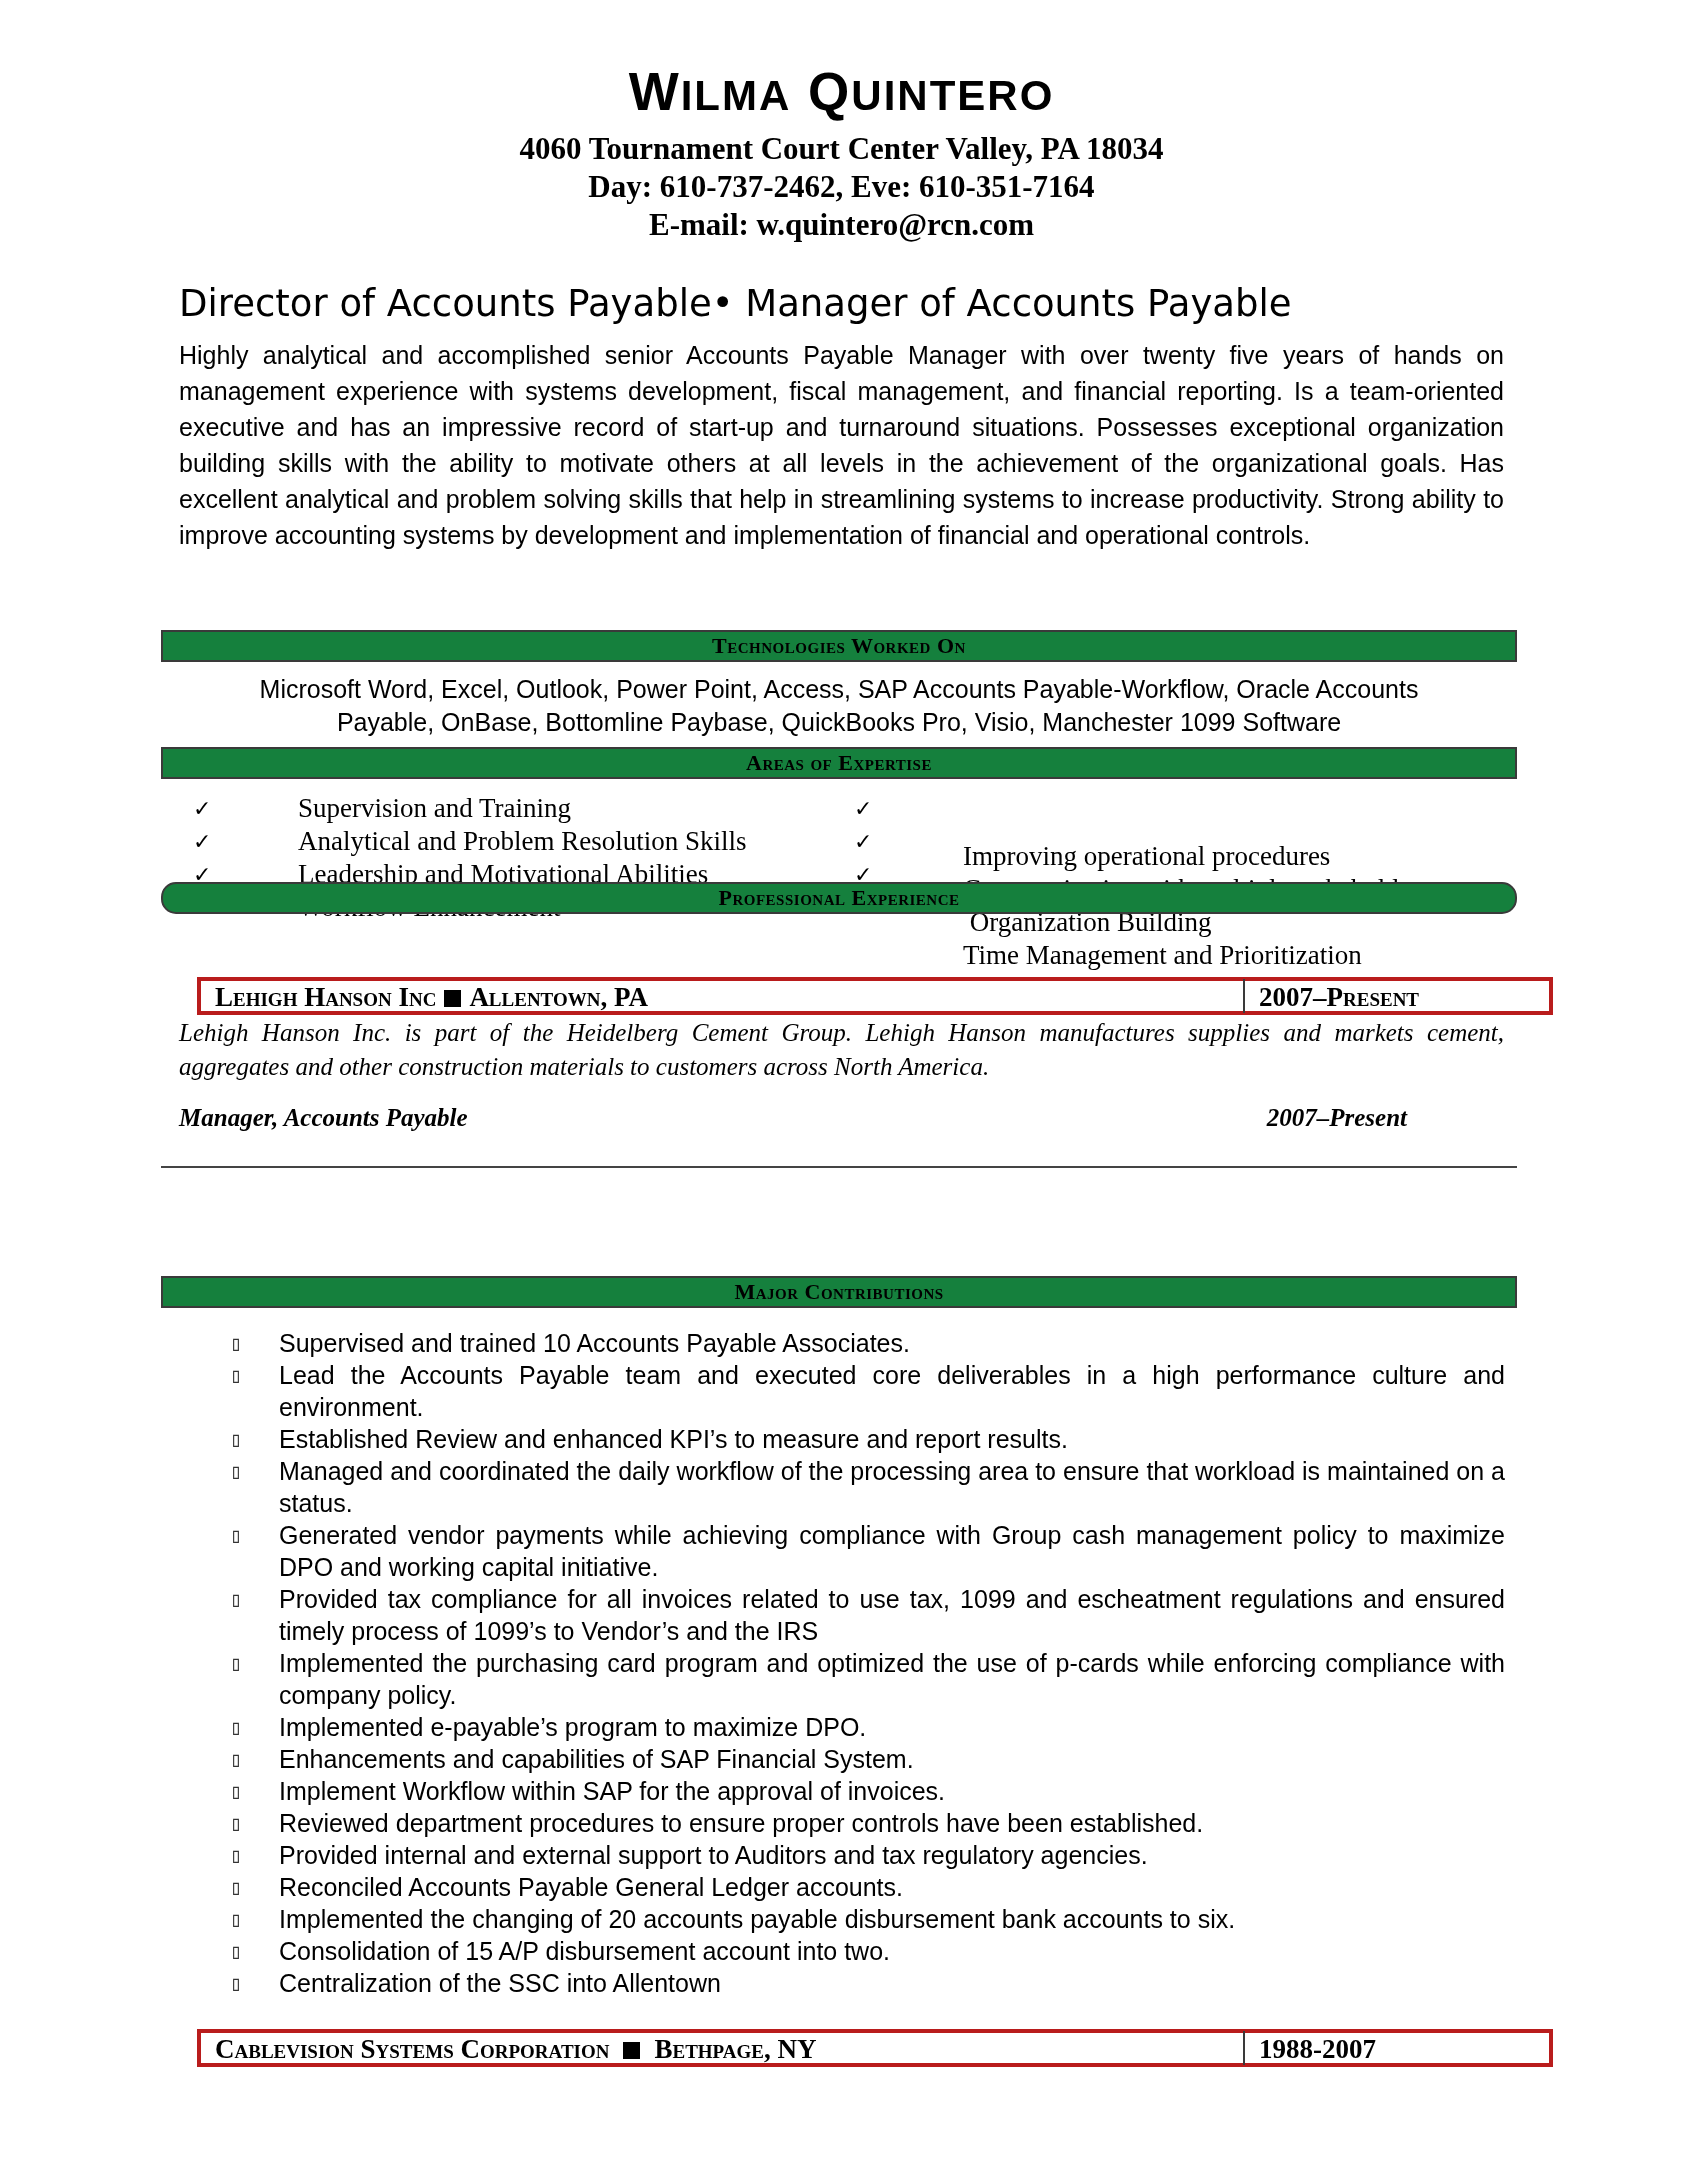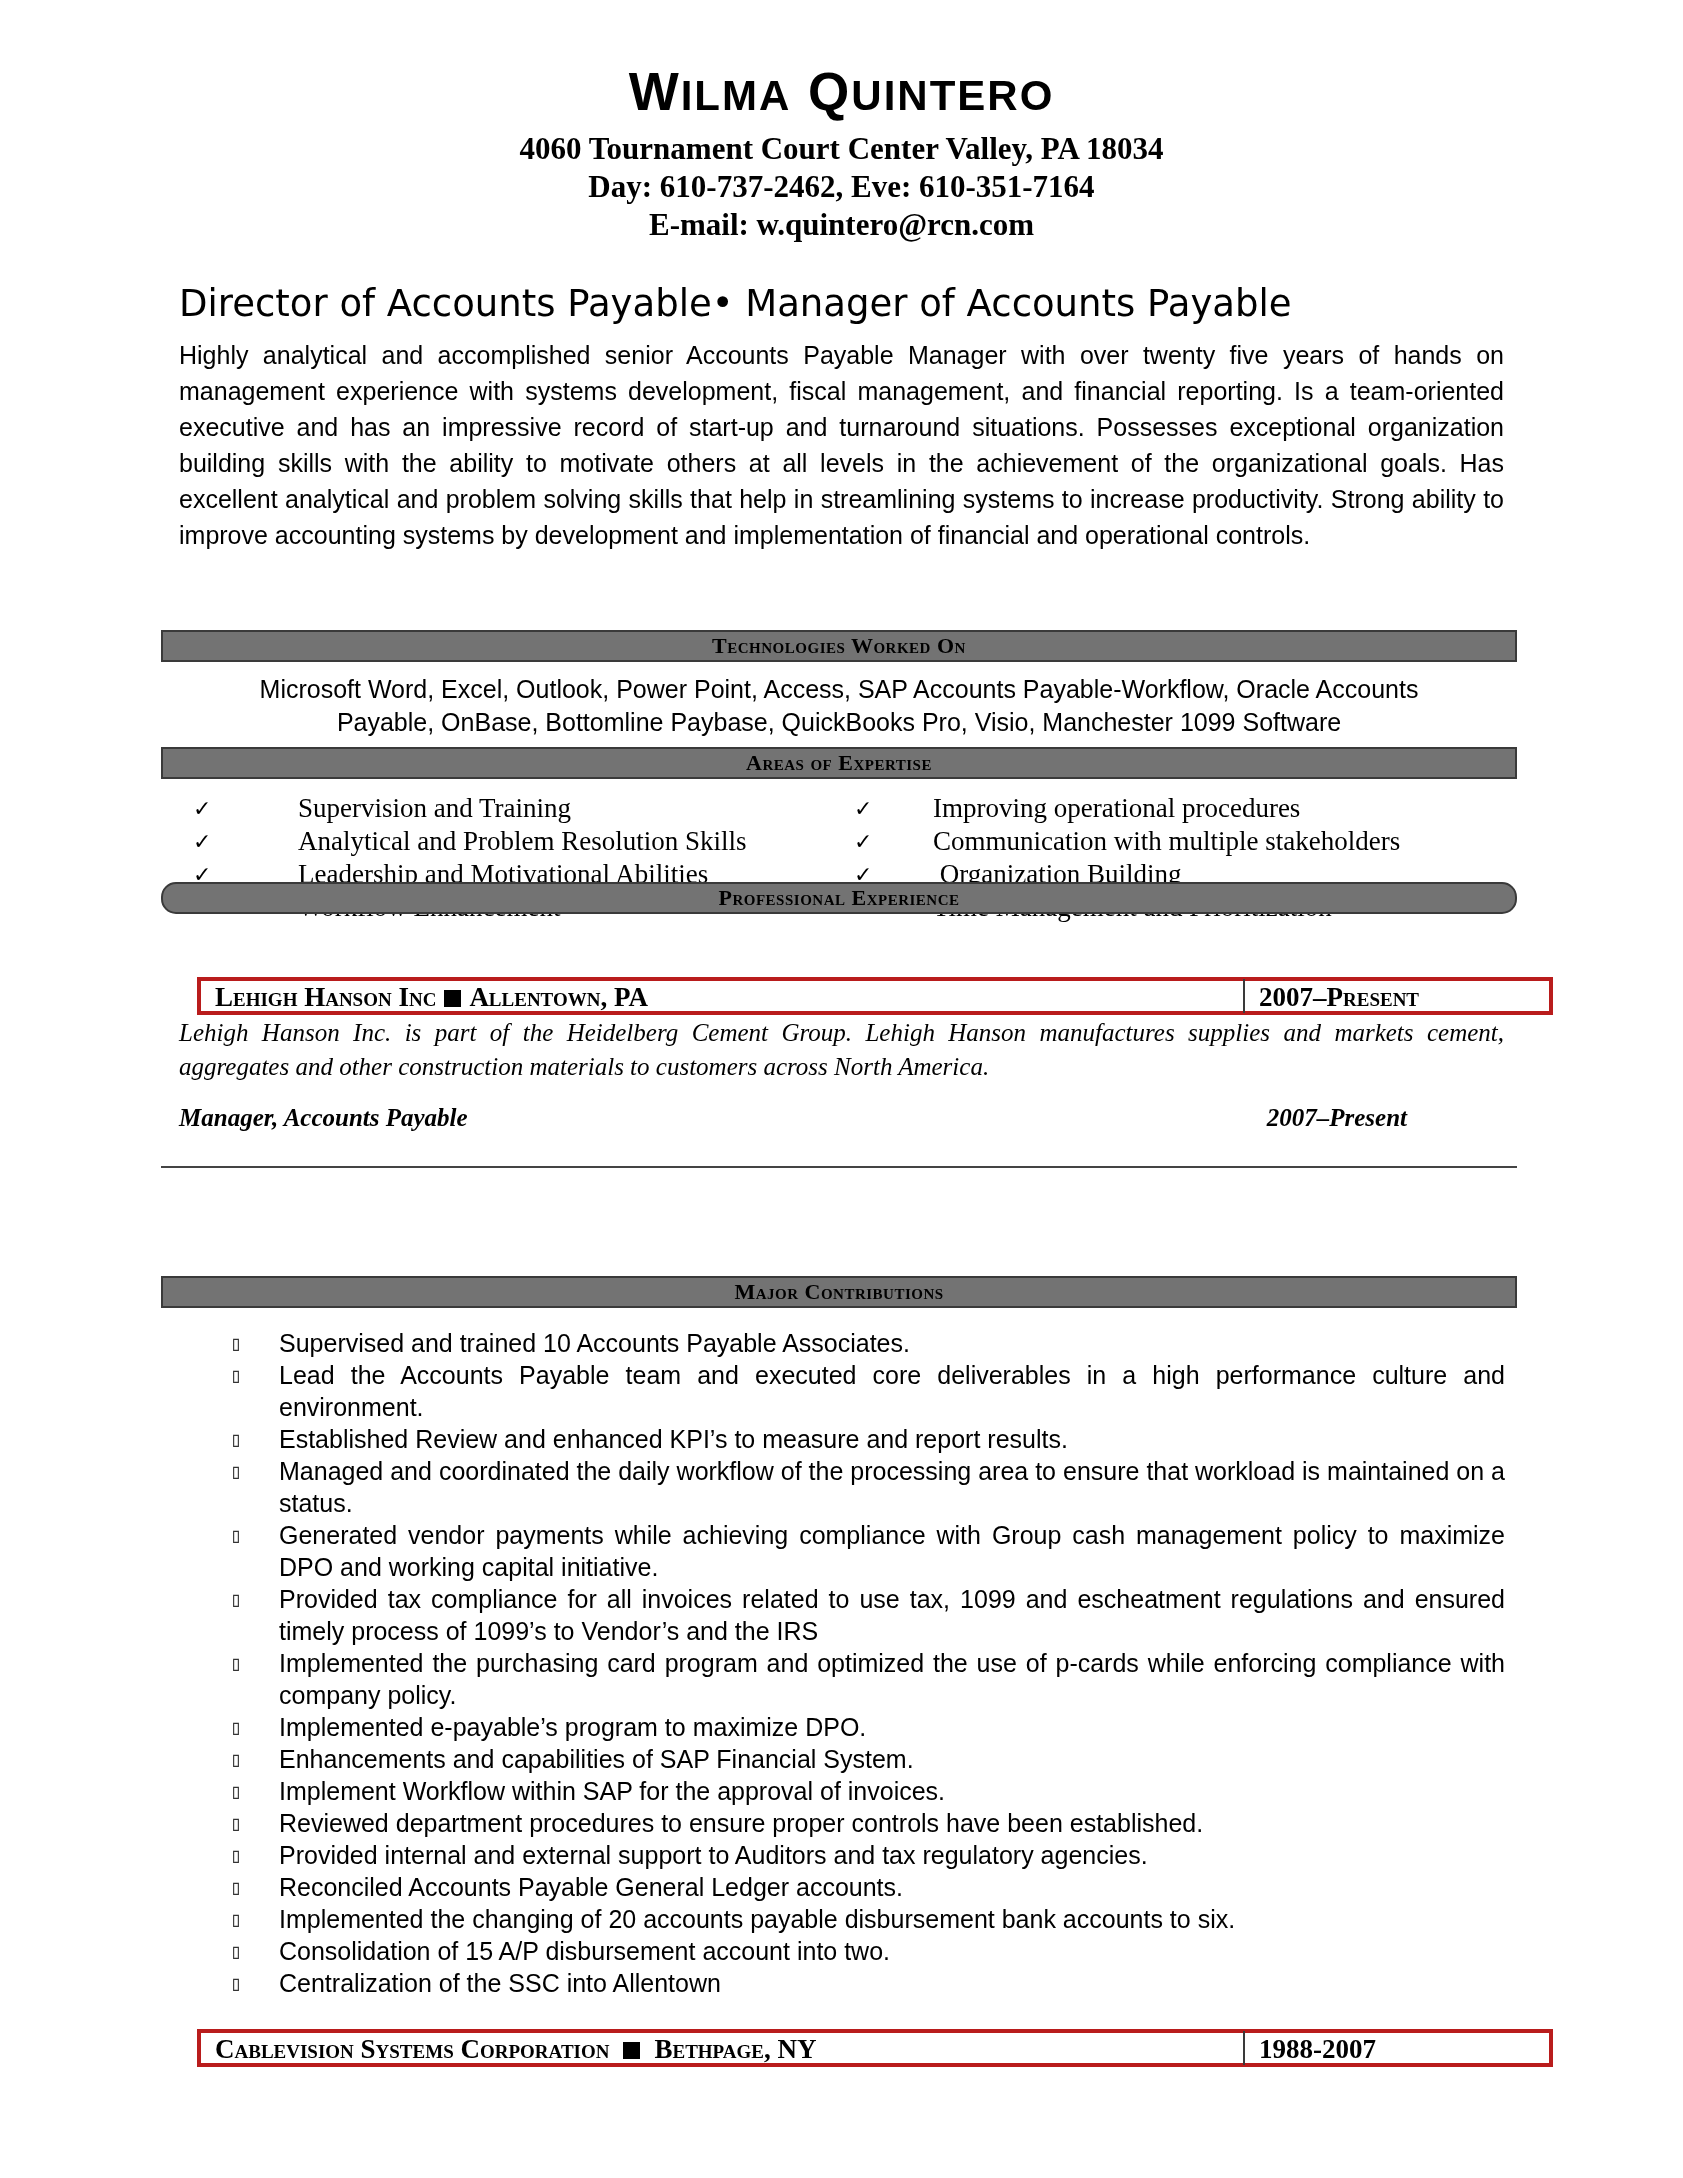--- a/index.html
+++ b/index.html
@@ -9,31 +9,31 @@
     .header { position: absolute; left: 0; top: 57px; width: 1683px; text-align: center; }
     .name { font-family: "Liberation Sans", sans-serif; font-weight: bold; font-size: 53px; letter-spacing: 2px; line-height: 69px; }
     .name .big { font-size: 53px; }
     .name .sc { font-size: 42px; }
     .contact { font-family: "Liberation Serif", serif; font-weight: bold; font-size: 31px; line-height: 38px; }
 
     .objective { position: absolute; left: 179px; top: 279px; font-family: "DejaVu Sans", sans-serif; font-size: 37px; line-height: 50px; white-space: nowrap; }
 
     .summary { position: absolute; left: 179px; top: 337px; width: 1325px; font-family: "Liberation Sans", sans-serif; font-size: 25px; line-height: 36px; text-align: justify; }
 
-    .section-bar { position: absolute; left: 161px; width: 1356px; height: 32px; background: #737373; border: 2px solid #3a3a3a; box-sizing: border-box; text-align: center; font-family: "Liberation Serif", serif; font-weight: bold; font-size: 22px; line-height: 28px; font-variant: small-caps; letter-spacing: 0.5px; }
+    .section-bar { position: absolute; left: 161px; width: 1356px; height: 32px; background: #15803d; border: 2px solid #3a3a3a; box-sizing: border-box; text-align: center; font-family: "Liberation Serif", serif; font-weight: bold; font-size: 22px; line-height: 28px; font-variant: small-caps; letter-spacing: 0.5px; }
     .section-bar span { font-variant: small-caps; }
 
     .tech { position: absolute; left: 161px; top: 673px; width: 1356px; text-align: center; font-family: "Liberation Sans", sans-serif; font-size: 25px; line-height: 33px; }
 
     .expertise { position: absolute; left: 161px; top: 792px; width: 1356px; font-family: "Liberation Serif", serif; font-size: 27px; line-height: 33px; }
     .exp-row { position: relative; height: 33px; }
     .exp-check { position: absolute; font-family: "DejaVu Sans", sans-serif; font-size: 22px; }
     .exp-label { position: absolute; white-space: nowrap; }
     .c1-check { left: 32px; } .c1-label { left: 137px; }
-    .c2-check { left: 693px; } .c2-label { left: 772px; }
+    .c2-check { left: 693px; } .c2-label { left: 802px; margin-top: 48px; }
 
     .company-row { position: absolute; left: 161px; width: 1356px; height: 38px; border: 4px solid #b91c1c; box-sizing: border-box; font-family: "Liberation Serif", serif; font-weight: bold; font-size: 27px; line-height: 33px; margin-left: 36px; }
     .company-row .co { position: absolute; left: 14px; top: 0; font-variant: small-caps; white-space: nowrap; }
     .company-row .sq { display: inline-block; width: 17px; height: 17px; background: #000; margin: 0 8px 2px 8px; vertical-align: middle; }
     .company-row .dates { position: absolute; left: 1042px; top: -2px; bottom: -2px; border-left: 2px solid #3a3a3a; padding-left: 14px; line-height: 37px; font-variant: small-caps; white-space: nowrap; }
 
     .co-desc { position: absolute; left: 179px; top: 1016px; width: 1325px; font-family: "Liberation Serif", serif; font-style: italic; font-size: 25px; line-height: 34px; text-align: justify; }
 
     .role { position: absolute; left: 179px; top: 1101px; width: 1228px; font-family: "Liberation Serif", serif; font-style: italic; font-weight: bold; font-size: 25px; line-height: 34px; }
     .role .dates { position: absolute; right: 0; top: 0; }

